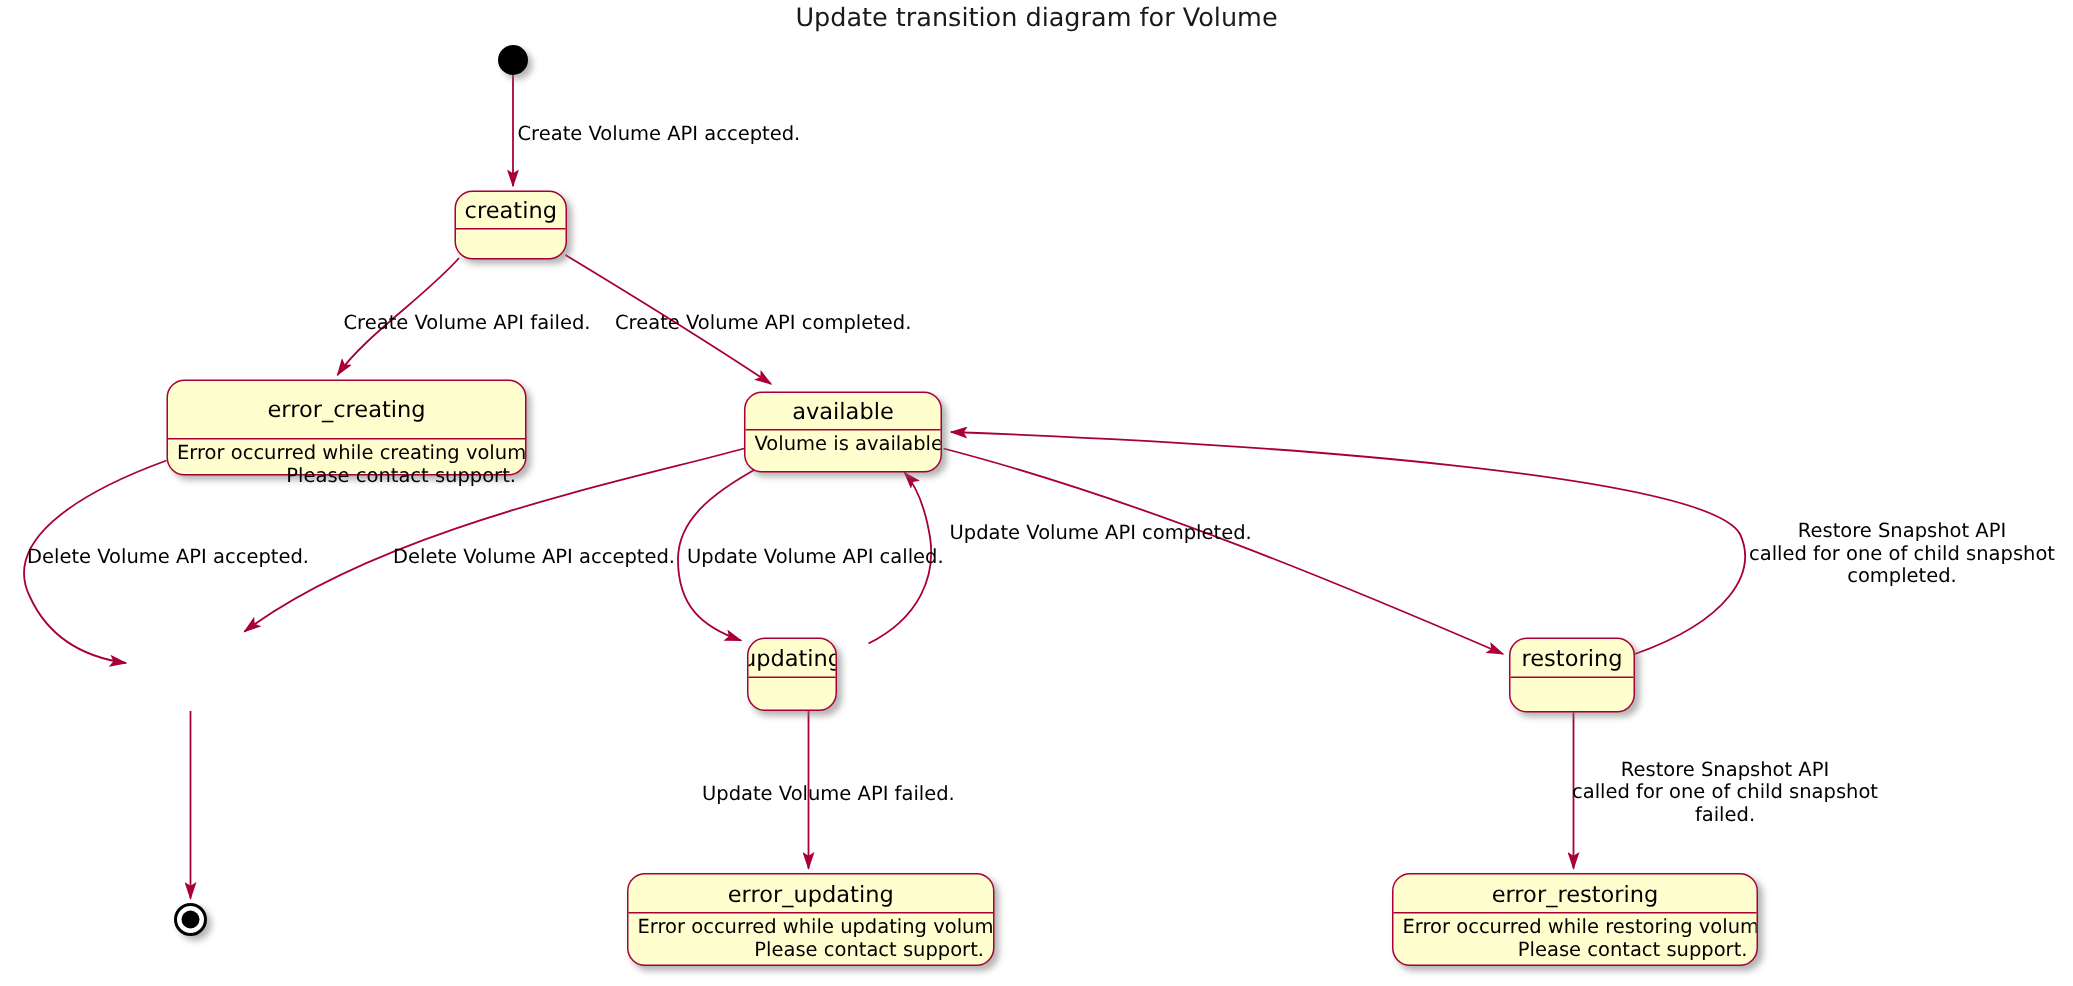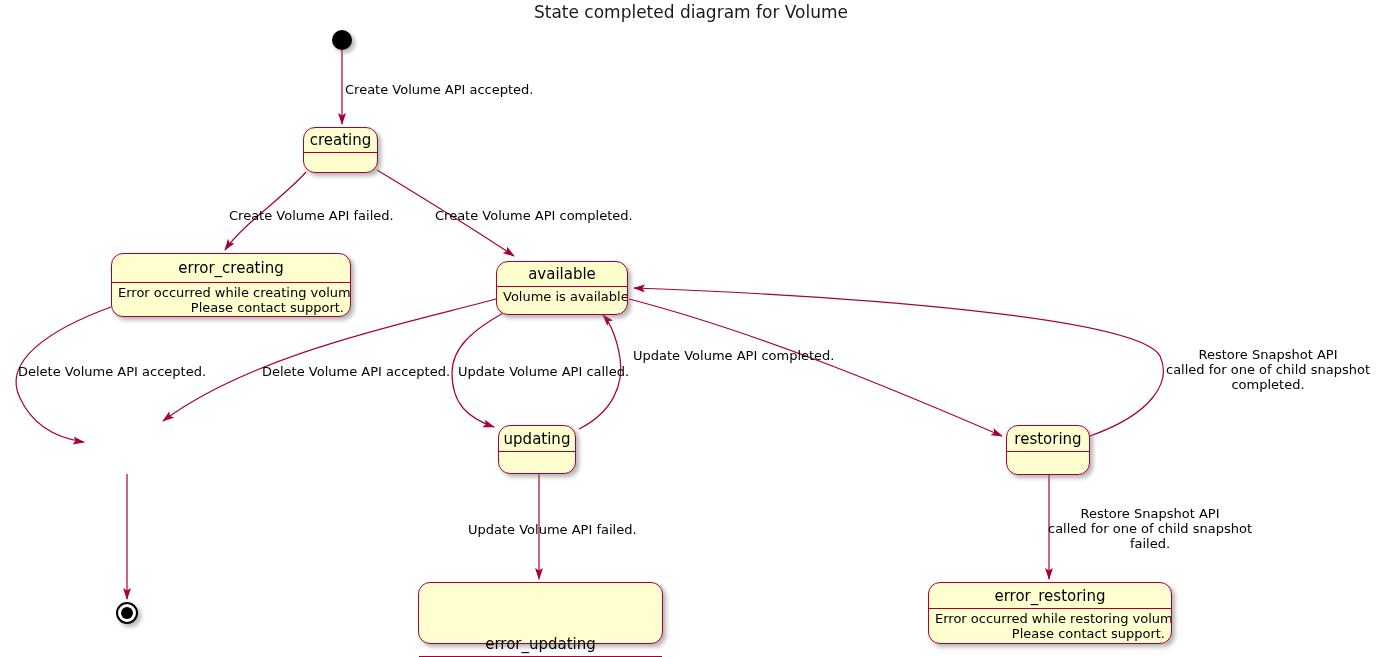--- a/index.html
+++ b/index.html
@@ -55,21 +55,21 @@
     box-shadow:3px 3px 4px rgba(120,120,120,0.55);z-index:2;
     display:flex;align-items:center;justify-content:center;
   }
   #final-state .dot{width:12px;height:12px;border-radius:50%;background:#000;}
 </style>
 </head>
 <body>
 
 <div id="canvas">
 
-  <div id="diagram-title">State completed diagram for Volume</div>
+  <div id="diagram-title">Update transition diagram for Volume</div>
 
   <svg class="edges" viewBox="0 0 1382 657">
     <defs>
       <marker id="ah" viewBox="0 0 12 8" markerWidth="12" markerHeight="8" refX="11" refY="4" orient="auto" markerUnits="userSpaceOnUse">
         <path class="head" d="M0,0 L12,4 L0,8 L2.5,4 z"></path>
       </marker>
     </defs>
     <path d="M342,50 L342,124" marker-end="url(#ah)"></path>
     <path d="M306,172 C283,198 243,224 225,250" marker-end="url(#ah)"></path>
     <path d="M377,170 C420,196 478,232 514,256" marker-end="url(#ah)"></path>
@@ -85,68 +85,68 @@
   </svg>
 
   <div id="initial-state"></div>
 
   <div class="state" style="left:303px;top:127px;width:75px;height:46px;">
     <div class="s-title" style="height:25px;">creating</div>
     <div class="s-body"></div>
   </div>
 
   <div class="state" style="left:111px;top:253px;width:240px;height:64px;">
-    <div class="s-title" style="height:29px;">error_creating</div>
+    <div class="s-title" style="height:39px;">error_creating</div>
     <div class="s-body">
       <div>Error occurred while creating volume.</div>
       <div>Please contact support.</div>
     </div>
   </div>
 
   <div class="state" style="left:496px;top:261px;width:132px;height:54px;">
     <div class="s-title" style="height:25px;">available</div>
     <div class="s-body">
       <div>Volume is available.</div>
     </div>
   </div>
 
 
-  <div class="state" style="left:498px;top:425px;width:78px;height:49px;">
+  <div class="state" style="left:498px;top:425px;width:60px;height:49px;">
     <div class="s-title" style="height:26px;">updating</div>
     <div class="s-body"></div>
   </div>
 
   <div class="state" style="left:1006px;top:425px;width:84px;height:50px;">
     <div class="s-title" style="height:26px;">restoring</div>
     <div class="s-body"></div>
   </div>
 
   <div class="state" style="left:418px;top:582px;width:245px;height:62px;">
-    <div class="s-title" style="height:26px;margin-top:48px;">error_updating</div>
+    <div class="s-title" style="height:26px;">error_updating</div>
     <div class="s-body">
       <div>Error occurred while updating volume.</div>
       <div>Please contact support.</div>
     </div>
   </div>
 
   <div class="state" style="left:928px;top:582px;width:244px;height:62px;">
     <div class="s-title" style="height:26px;">error_restoring</div>
     <div class="s-body">
       <div>Error occurred while restoring volume.</div>
       <div>Please contact support.</div>
     </div>
   </div>
 
   <div id="final-state">
       <div class="dot"></div>
     </div>
 
   <div class="edge-label" style="left:345px;top:82px;">Create Volume API accepted.</div>
   <div class="edge-label" style="left:229px;top:208px;">Create Volume API failed.</div>
-  <div class="edge-label" style="left:435px;top:208px;">Create Volume API completed.</div>
+  <div class="edge-label" style="left:410px;top:208px;">Create Volume API completed.</div>
   <div class="edge-label" style="left:18px;top:364px;">Delete Volume API accepted.</div>
   <div class="edge-label" style="left:262px;top:364px;">Delete Volume API accepted.</div>
   <div class="edge-label" style="left:458px;top:364px;">Update Volume API called.</div>
   <div class="edge-label" style="left:633px;top:348px;">Update Volume API completed.</div>
   <div class="edge-label" style="left:468px;top:522px;">Update Volume API failed.</div>
 
 
   <div class="edge-label center" style="left:1163px;top:347px;width:210px;">
     <div>Restore Snapshot API</div>
     <div>called for one of child snapshot</div>

